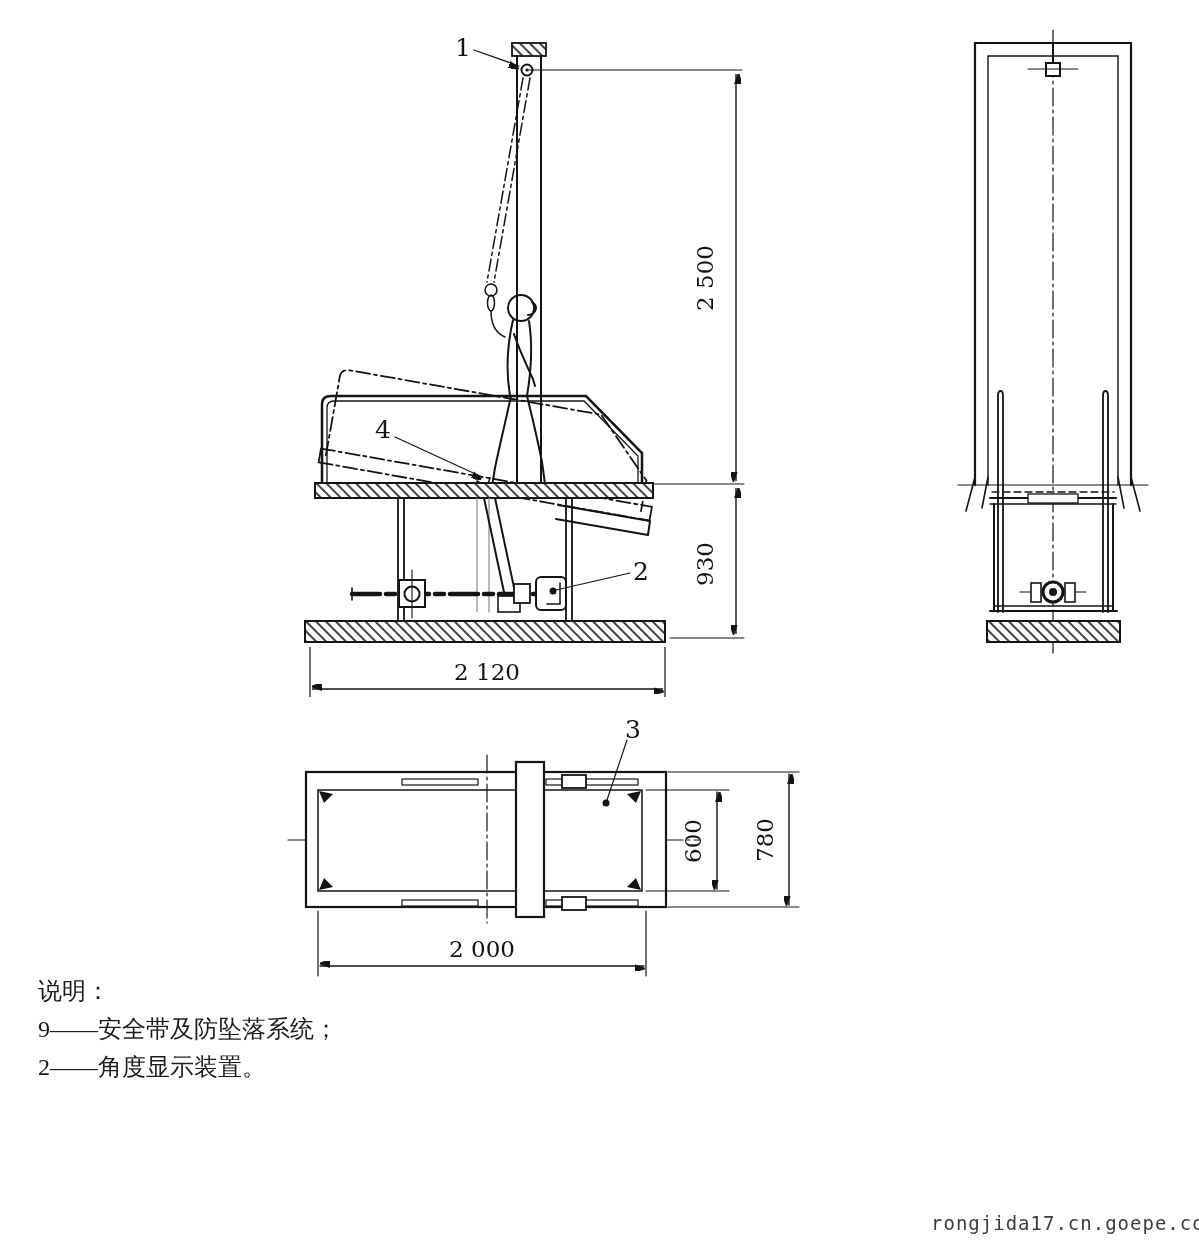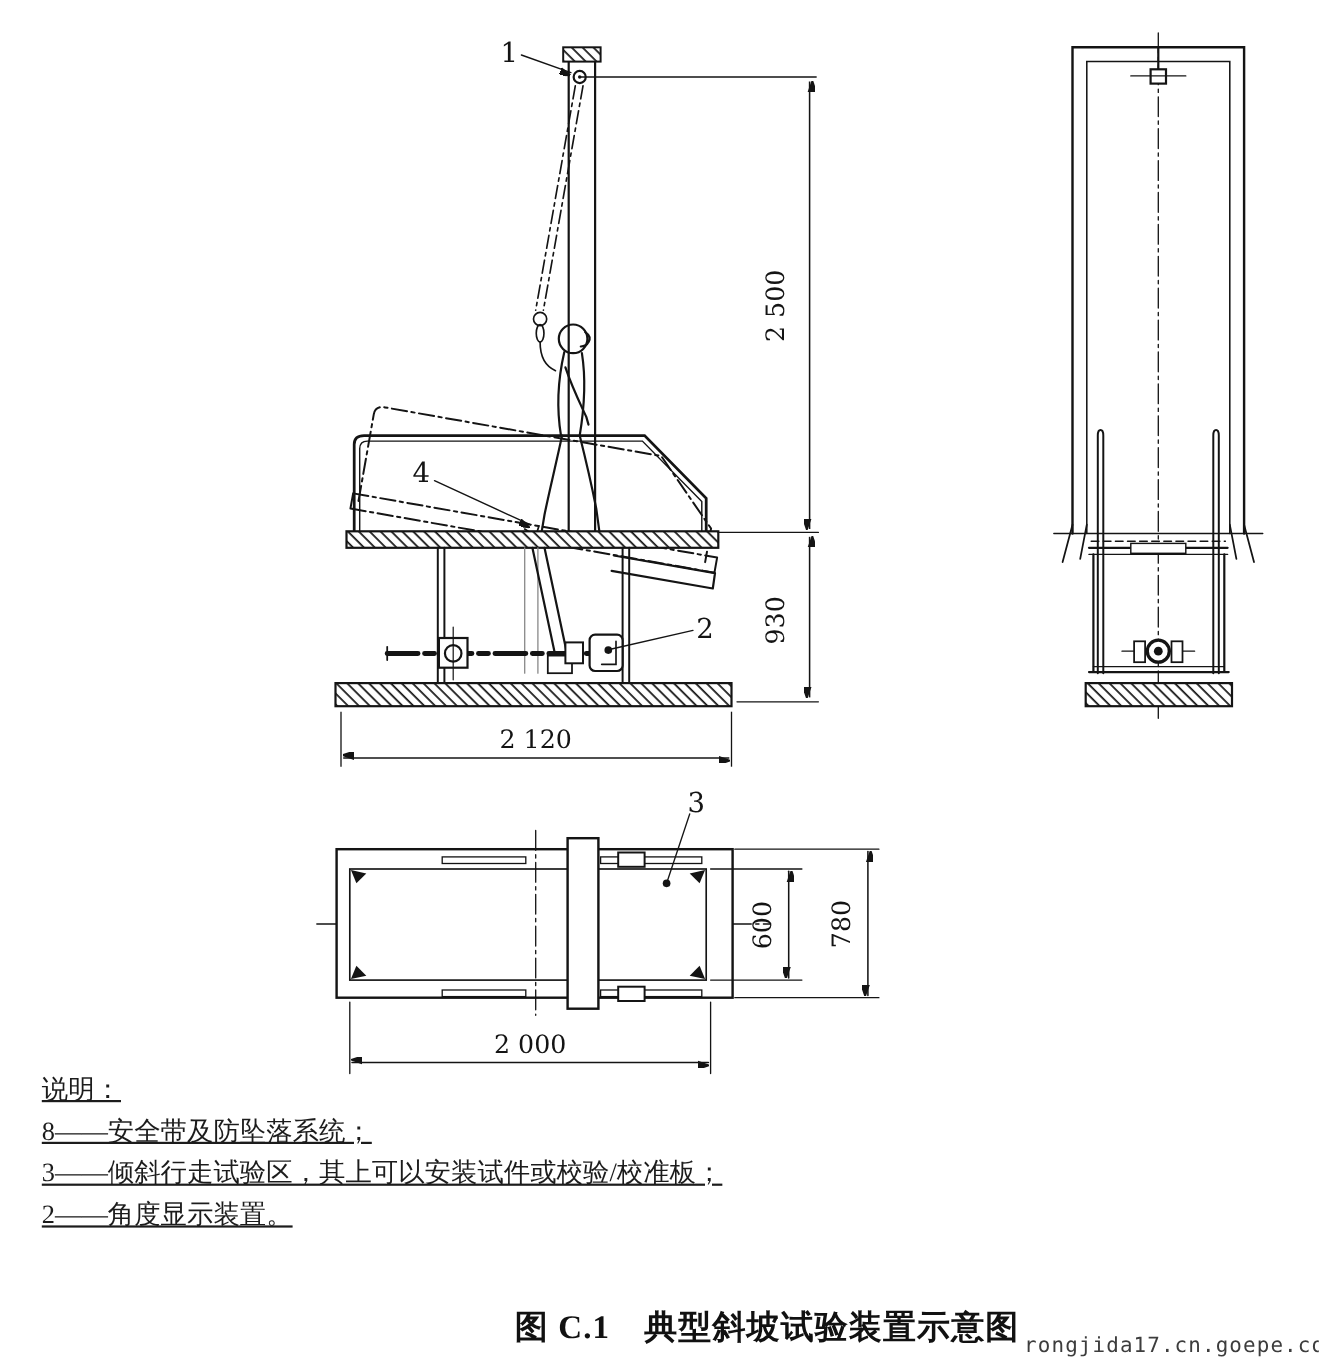--- a/index.html
+++ b/index.html
@@ -1,21 +1,21 @@
 <!DOCTYPE html>
 <html><head>
 <meta charset="utf-8">
 <style>
   html,body{margin:0;padding:0;background:#ffffff;}
   .page{position:relative;width:1199px;height:1242px;background:#fff;overflow:hidden;
         font-family:"Liberation Serif","DejaVu Serif",serif;color:#141414;}
   svg text{font-family:"DejaVu Serif","Liberation Serif",serif;fill:#141414;}
   .legend{position:absolute;left:38px;top:972px;font-size:24px;line-height:38px;
           font-family:"Liberation Serif","DejaVu Serif",serif;color:#1c1c1c;}
-  .legend p{margin:0;white-space:nowrap;text-decoration:underline;}
+  .legend p{margin:0;white-space:nowrap;}
   .caption{position:absolute;left:468px;top:1186px;font-size:30px;font-weight:bold;
            letter-spacing:1px;white-space:pre;color:#111;}
   .watermark{position:absolute;left:931px;top:1212px;font-size:19px;letter-spacing:1px;
              font-family:"DejaVu Sans Mono","Liberation Mono",monospace;color:#3d3d3d;white-space:nowrap;}
 </style>
 </head>
 <body>
 
 <div class="page">
 
@@ -199,24 +199,22 @@
 
   <text x="633" y="738" font-size="25" text-anchor="middle">3</text>
   <text font-size="23" text-anchor="middle" transform="rotate(-90 701 841)" x="701" y="841">600</text>
   <text font-size="23" text-anchor="middle" transform="rotate(-90 773 840)" x="773" y="840">780</text>
   <text font-size="23" text-anchor="middle" x="482" y="957">2 000</text>
 </svg>
 
 
 <div class="legend">
   <p>说明：</p>
-  <p>8——安全带及防坠落系统；</p>
-  <p>3——倾斜行走试验区，其上可以安装试件或校验/校准板；</p>
+  <p>9——安全带及防坠落系统；</p>
   <p>2——角度显示装置。</p>
 </div>
 
 
-<div class="caption">图 C.1　典型斜坡试验装置示意图</div>
 
 
 <div class="watermark">rongjida17.cn.goepe.com</div>
 
 </div>
 
 </body></html>

